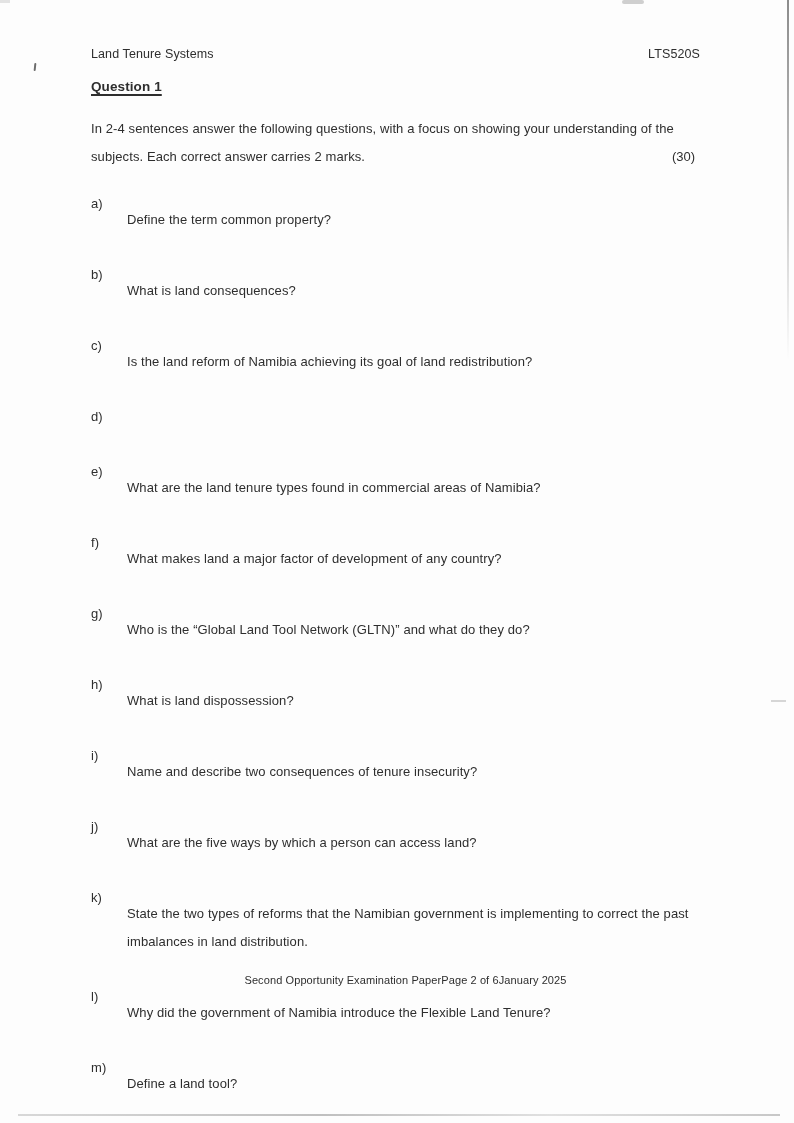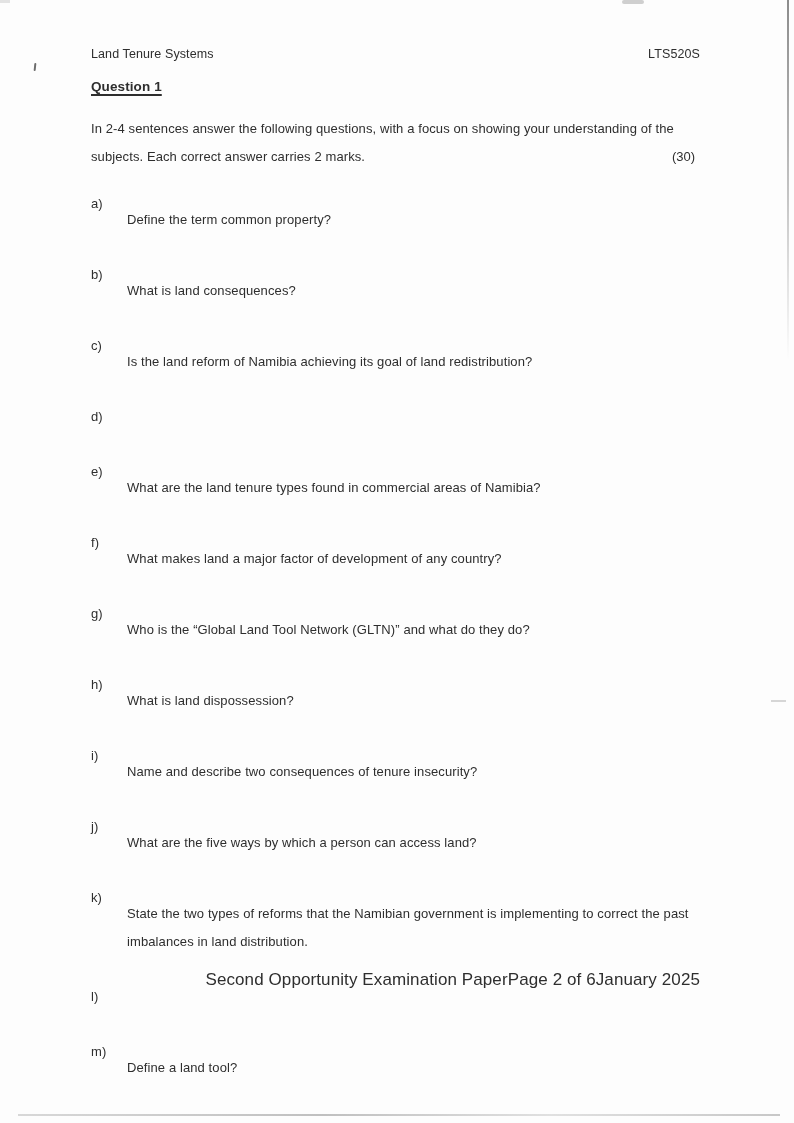--- a/index.html
+++ b/index.html
@@ -76,26 +76,26 @@
     flex: 0 0 36px;
   }
   .q-text {
     max-width: 600px;
     margin-top: 16px;
   }
   
   .doc-footer {
     position: absolute;
     top: 972px;
-    left: 91px;
+    left: 101px;
     width: 609px;
     display: flex;
-    justify-content: flex-end;
+    justify-content: center;
     align-items: flex-start;
-    font-size: 17px;
+    font-size: 11px;
     line-height: 16px;
     letter-spacing: 0.1px;
   }
   
   .artifact { position: absolute; pointer-events: none; }
   .right-edge-line {
     left: 787px; top: 0; width: 2px; height: 360px;
     background: linear-gradient(to bottom, rgba(120,120,120,0.85), rgba(150,150,150,0.55) 55%, rgba(170,170,170,0));
   }
   .top-smudge {
@@ -182,20 +182,21 @@
     <div class="q-item">
       <span class="q-letter">j)</span>
       <span class="q-text">What are the five ways by which a person can access land?</span>
     </div>
     <div class="q-item">
       <span class="q-letter">k)</span>
       <span class="q-text">State the two types of reforms that the Namibian government is implementing to correct the past imbalances in land distribution.</span>
     </div>
     <div class="q-item">
       <span class="q-letter">l)</span>
+      <span class="q-text">Why did the government of Namibia introduce the Flexible Land Tenure?</span>
     </div>
     <div class="q-item">
       <span class="q-letter">m)</span>
       <span class="q-text">Define a land tool?</span>
     </div>
   </div>
 
 </div>
 
 <div class="doc-footer">

